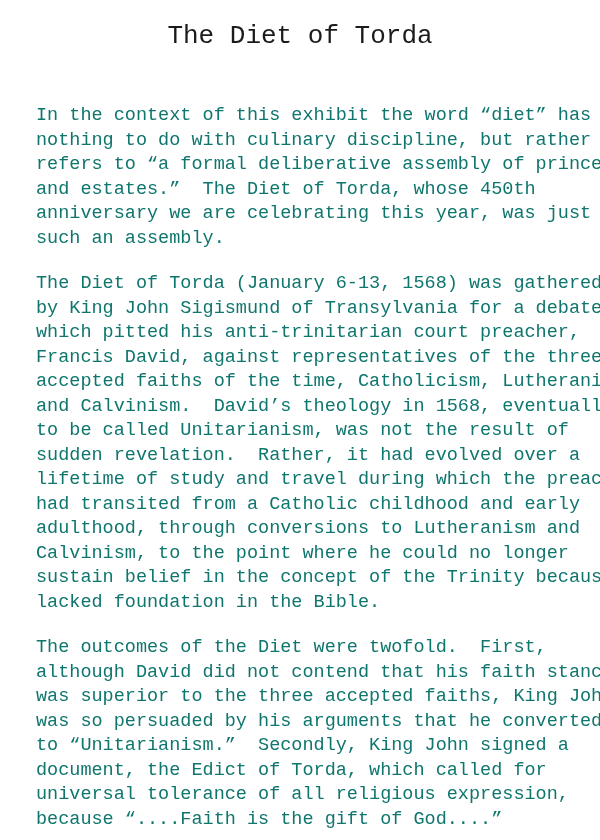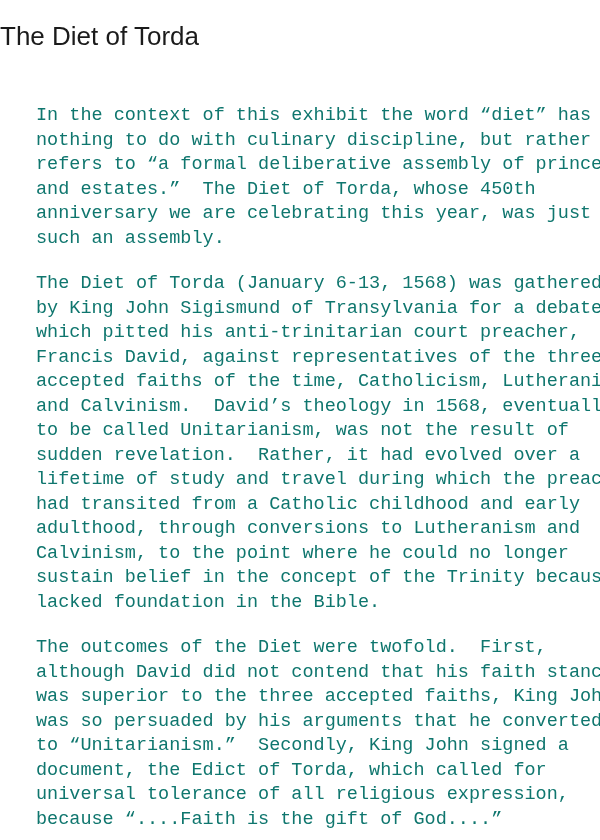--- a/index.html
+++ b/index.html
@@ -10,25 +10,25 @@
   .page {
     position: relative;
     width: 600px;
     height: 840px;
     background: #ffffff;
     overflow: hidden;
     color: #1b1b1b;
   }
   .doc-title {
     margin: 20px 0 0 0;
-    font-family: Liberation Sans, sans-serif;
+    font-family: Liberation Mono, monospace;
     font-size: 26px;
     line-height: 32px;
     font-weight: 400;
-    text-align: left;
+    text-align: center;
     color: #1b1b1b;
   }
   .doc-body {
     margin: 52px 0 0 36px;
     width: 560px;
     font-family: Liberation Mono, monospace;
     font-size: 18.5px;
     line-height: 24.5px;
     color: #0f766e;
   }

